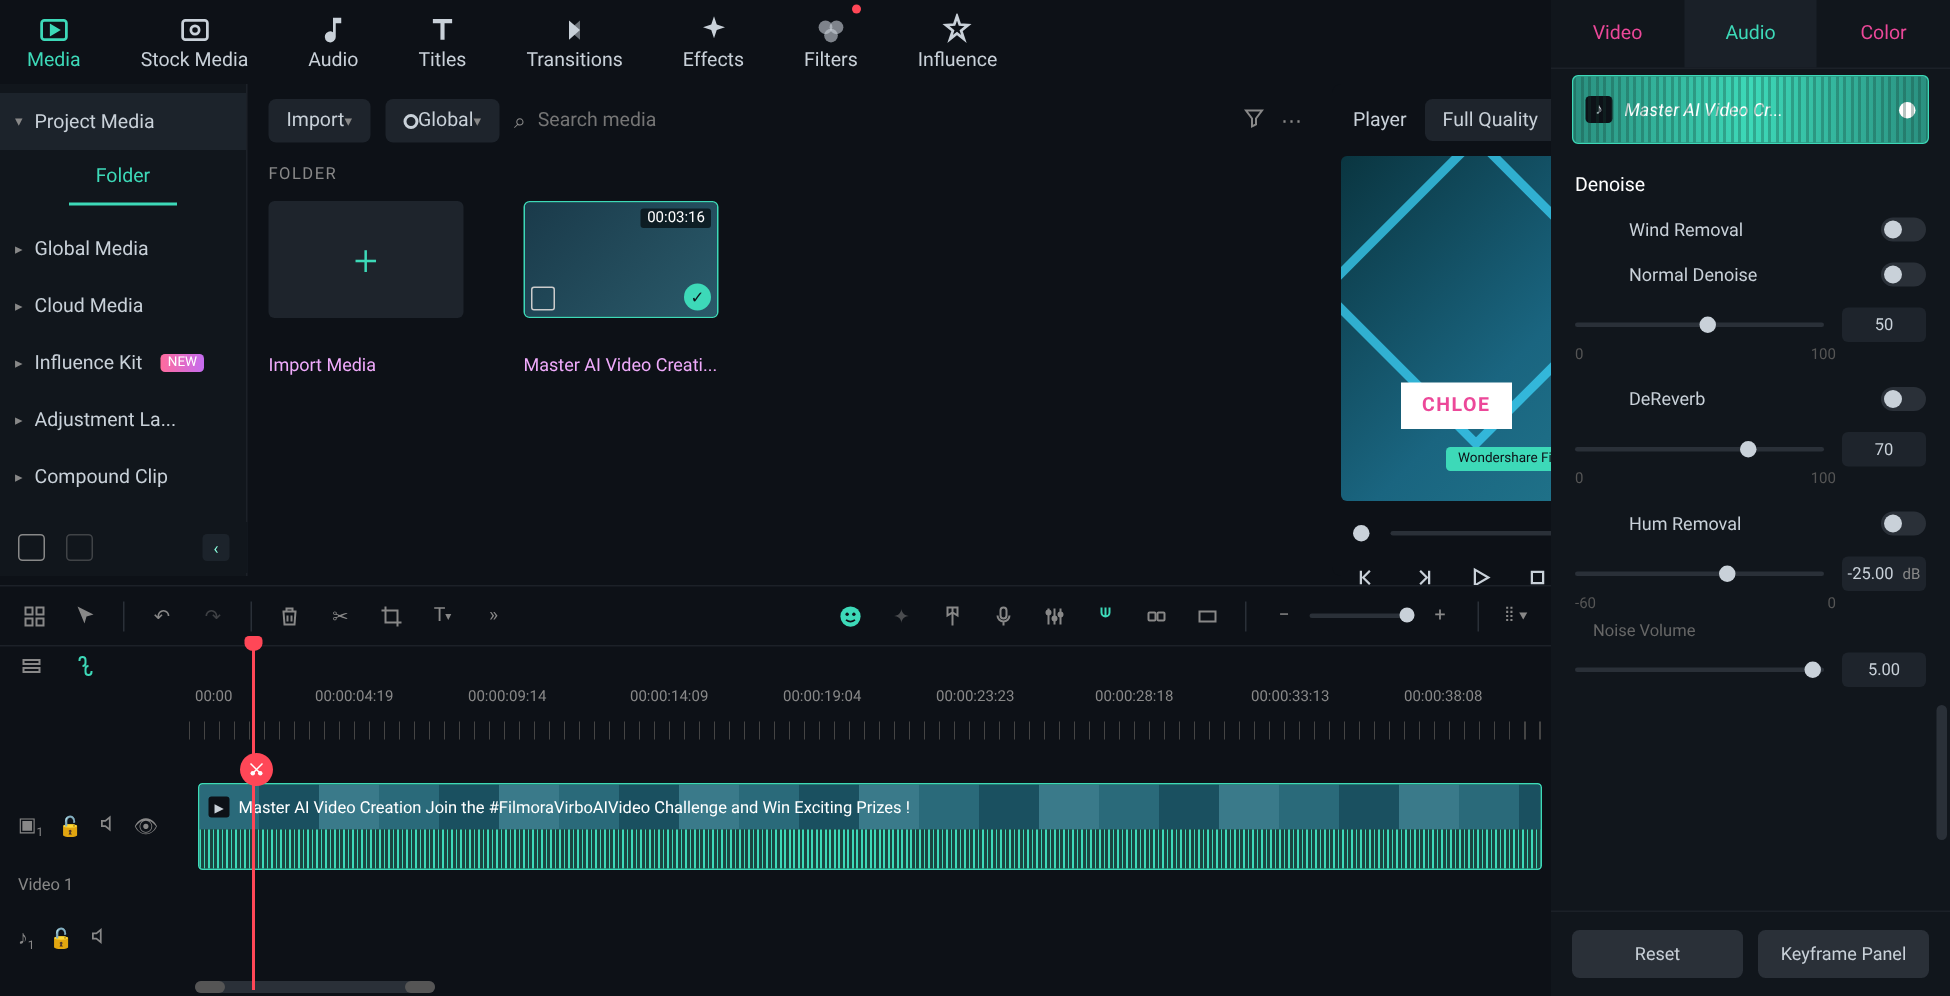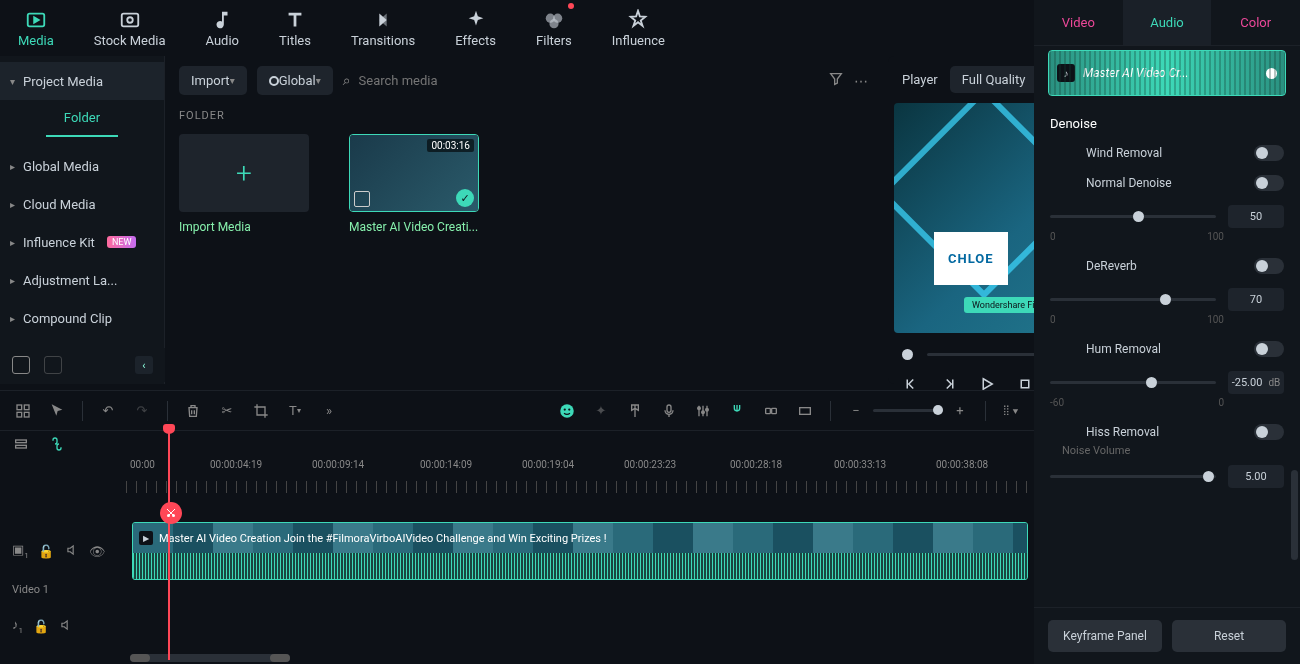--- a/index.html
+++ b/index.html
@@ -37,33 +37,33 @@
 .sect-lbl { font-size:11px; color:#888; letter-spacing:1px; }
 .thumbs { display:flex; gap:16px; margin-top:12px; }
 .thumb { width:154px; }
 .thumb-box { width:130px; height:78px; background:#1e242c; border-radius:4px; display:flex; align-items:center; justify-content:center; position:relative; }
 .thumb-box.sel { border:1.5px solid #3dd9b8; }
 .plus { color:#3dd9b8; font-size:28px; font-weight:300; }
 .thumb-img { width:100%; height:100%; background:linear-gradient(135deg,#1a3a4a,#2a5a6a); border-radius:3px; position:relative; overflow:hidden; }
 .thumb-dur { position:absolute; top:4px; right:4px; background:rgba(0,0,0,0.6); color:#fff; font-size:10px; padding:1px 4px; border-radius:2px; }
 .thumb-check { position:absolute; bottom:4px; right:4px; width:18px; height:18px; background:#3dd9b8; border-radius:50%; color:#0d1117; display:flex; align-items:center; justify-content:center; font-size:11px; }
 .thumb-film { position:absolute; bottom:4px; left:4px; width:16px; height:16px; border:1px solid #ccc; border-radius:2px; }
-.thumb-lbl { margin-top:8px; font-size:12px; color:#86efac; white-space:nowrap; overflow:hidden; text-overflow:ellipsis; }
+.thumb-lbl { margin-top:24px; font-size:12px; color:#f0abfc; white-space:nowrap; overflow:hidden; text-overflow:ellipsis; }
 
 
 .player { width:412px; background:#0d1117; border-radius:6px; margin-left:6px; padding:0 0 6px; }
 .player-top { display:flex; align-items:center; gap:12px; padding:10px 14px; }
 .qual { background:#1e242c; border-radius:5px; padding:6px 12px; display:flex; align-items:center; gap:22px; font-size:13px; }
 .snap-ico { margin-left:auto; color:#888; width:20px; height:18px; border:1.5px solid #888; border-radius:3px; position:relative; }
 .snap-ico::before { content:''; position:absolute; top:-4px; left:4px; right:4px; height:4px; background:#888; clip-path:polygon(25% 100%,35% 0,65% 0,75% 100%); }
 .vid { margin:0 6px; height:230px; background:linear-gradient(135deg,#0a3540 0%,#1a6580 40%,#2a8a9a 100%); border-radius:4px; position:relative; overflow:hidden; }
 .vid-diamond { position:absolute; left:15px; top:15px; width:150px; height:150px; border:6px solid #3dd9ff; transform:rotate(45deg); opacity:0.7; }
 .vid-person { position:absolute; right:40px; top:20px; width:180px; height:210px; background:radial-gradient(ellipse at 50% 30%,#e8c5a5 0%,#d4a580 20%,transparent 25%),linear-gradient(180deg,transparent 35%,#3a2820 40%); border-radius:50% 50% 0 0; }
 .vid-hair { position:absolute; right:30px; top:30px; width:200px; height:180px; background:#1a0f0a; border-radius:50% 50% 40% 40%; }
-.vid-name { position:absolute; left:40px; bottom:48px; background:#fff; color:#0369a1; padding:19px 14px; font-weight:700; font-size:13px; letter-spacing:1px; }
+.vid-name { position:absolute; left:40px; bottom:48px; background:#fff; color:#ec4899; padding:8px 14px; font-weight:700; font-size:13px; letter-spacing:1px; }
 .vid-brand { position:absolute; left:70px; bottom:20px; background:#3dd9b8; color:#0d1117; padding:3px 8px; font-size:9px; border-radius:3px; }
 .scrub { display:flex; align-items:center; gap:14px; padding:10px 14px 6px; }
 .scrub-dot { width:11px; height:11px; background:#c9d1d9; border-radius:50%; }
 .scrub-bar { flex:1; height:3px; background:#2a3038; border-radius:2px; }
 .tc { font-size:12px; color:#c9d1d9; }
 .tc.cur { background:#1e242c; padding:4px 8px; border-radius:3px; }
 .sep { color:#666; }
 .controls { display:flex; align-items:center; gap:20px; padding:4px 14px; }
 .ctrl { color:#c9d1d9; cursor:pointer; font-size:14px; display:flex; }
 .ctrl svg { width:18px; height:18px; }
@@ -419,36 +419,32 @@
           <div class="slider">
             <div class="slider-thumb" style="left:58%"></div>
           </div>
           <div class="val-box"><span>-25.00</span><span class="unit">dB</span></div>
         </div>
       <div class="range-lbls">
           <span>-60</span>
           <span>0</span>
         </div>
 
-      <div class="prop">
-          <span>Hiss Removal</span>
-          <div class="toggle"></div>
-        </div>
       <div class="sub-lbl">Noise Volume</div>
       <div class="slider-row">
           <div class="slider">
             <div class="slider-thumb" style="left:92%"></div>
           </div>
           <div class="val-box">5.00</div>
         </div>
     </div>
   </div>
   <div class="insp-foot">
+    <button class="btn">Reset</button>
     <button class="btn">Keyframe Panel</button>
-    <button class="btn">Reset</button>
   </div>
 </div>
 
 <div class="timeline">
   <div class="tl-tools">
     <span class="tl-ico">
         <svg width="16" height="16" viewBox="0 0 24 24" fill="none" stroke="currentColor" stroke-width="2">
           <rect x="3" y="3" width="7" height="7"></rect>
           <rect x="14" y="3" width="7" height="7"></rect>
           <rect x="3" y="14" width="7" height="7"></rect>

